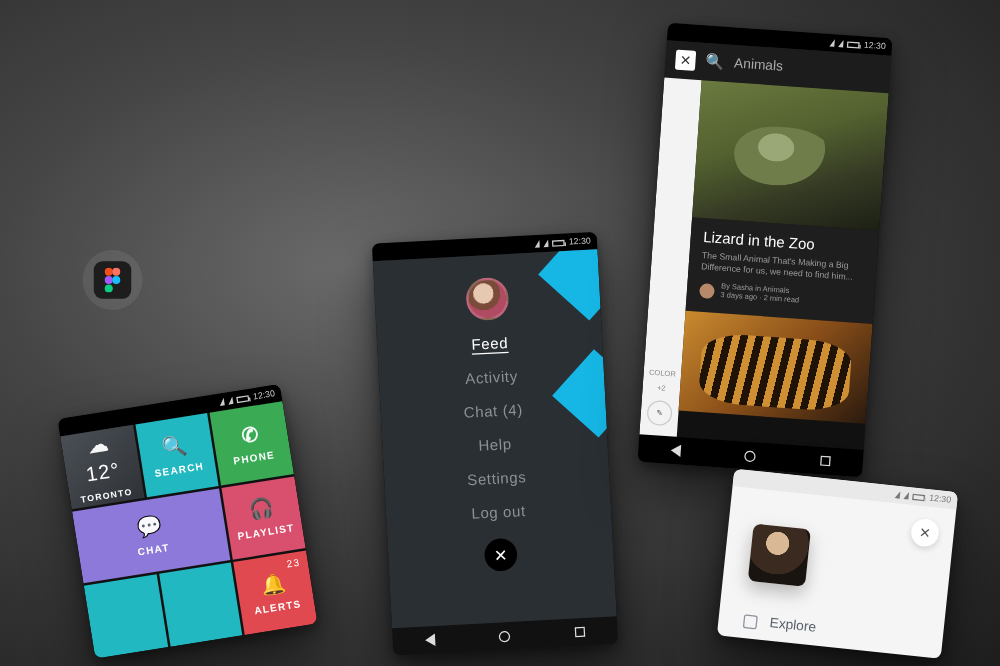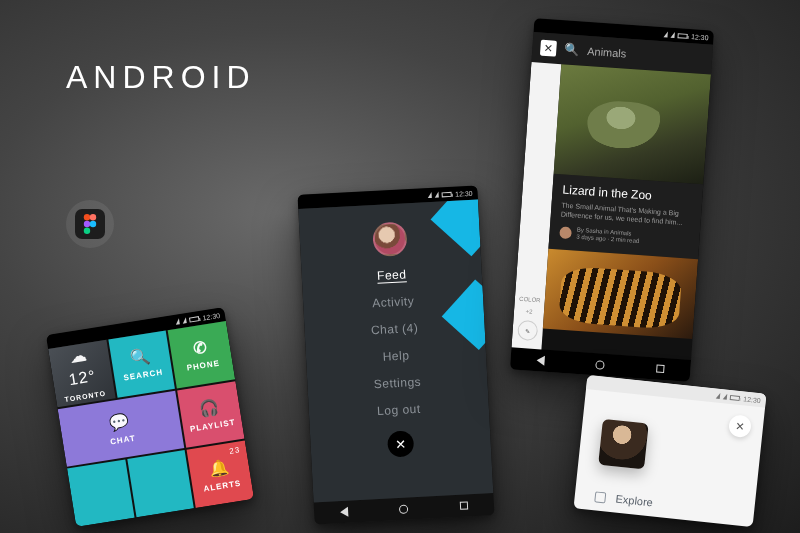--- a/index.html
+++ b/index.html
@@ -123,21 +123,20 @@
   .p4-body { height:120px; position:relative; }
   .p4-x { position:absolute; right:12px; top:10px; width:22px;height:22px;border-radius:50%;background:#fff;box-shadow:0 2px 5px rgba(0,0,0,0.15);display:flex;align-items:center;justify-content:center;color:#555;font-size:11px;}
   .p4-av { position:absolute; left:20px; top:28px; width:46px;height:46px;border-radius:6px;background:radial-gradient(circle at 45% 30%, #d9b896 0 22%, #3a2a1f 23% 60%, #1a1410 61% 100%); box-shadow:0 6px 14px rgba(0,0,0,0.25);}
   .p4-row { position:absolute; left:20px; bottom:8px; display:flex; align-items:center; gap:10px; color:#58606a; font-size:11px; font-weight:300;}
   .p4-row .sq { width:11px;height:11px;border:1.2px solid #8a929c;border-radius:2px;}
 </style>
 </head>
 <body>
 
 <div class="title">
-  <div>ANDROID</div>
 </div>
 
 <div class="badge">
   <div class="badge-inner">
     <svg width="14" height="20" viewBox="0 0 14 20">
       <circle cx="4" cy="3.3" r="3.2" fill="#f24e1e"></circle>
       <circle cx="10" cy="3.3" r="3.2" fill="#ff7262"></circle>
       <circle cx="4" cy="10" r="3.2" fill="#a259ff"></circle>
       <circle cx="10" cy="10" r="3.2" fill="#1abcfe"></circle>
       <circle cx="4" cy="16.7" r="3.2" fill="#0acf83"></circle>

